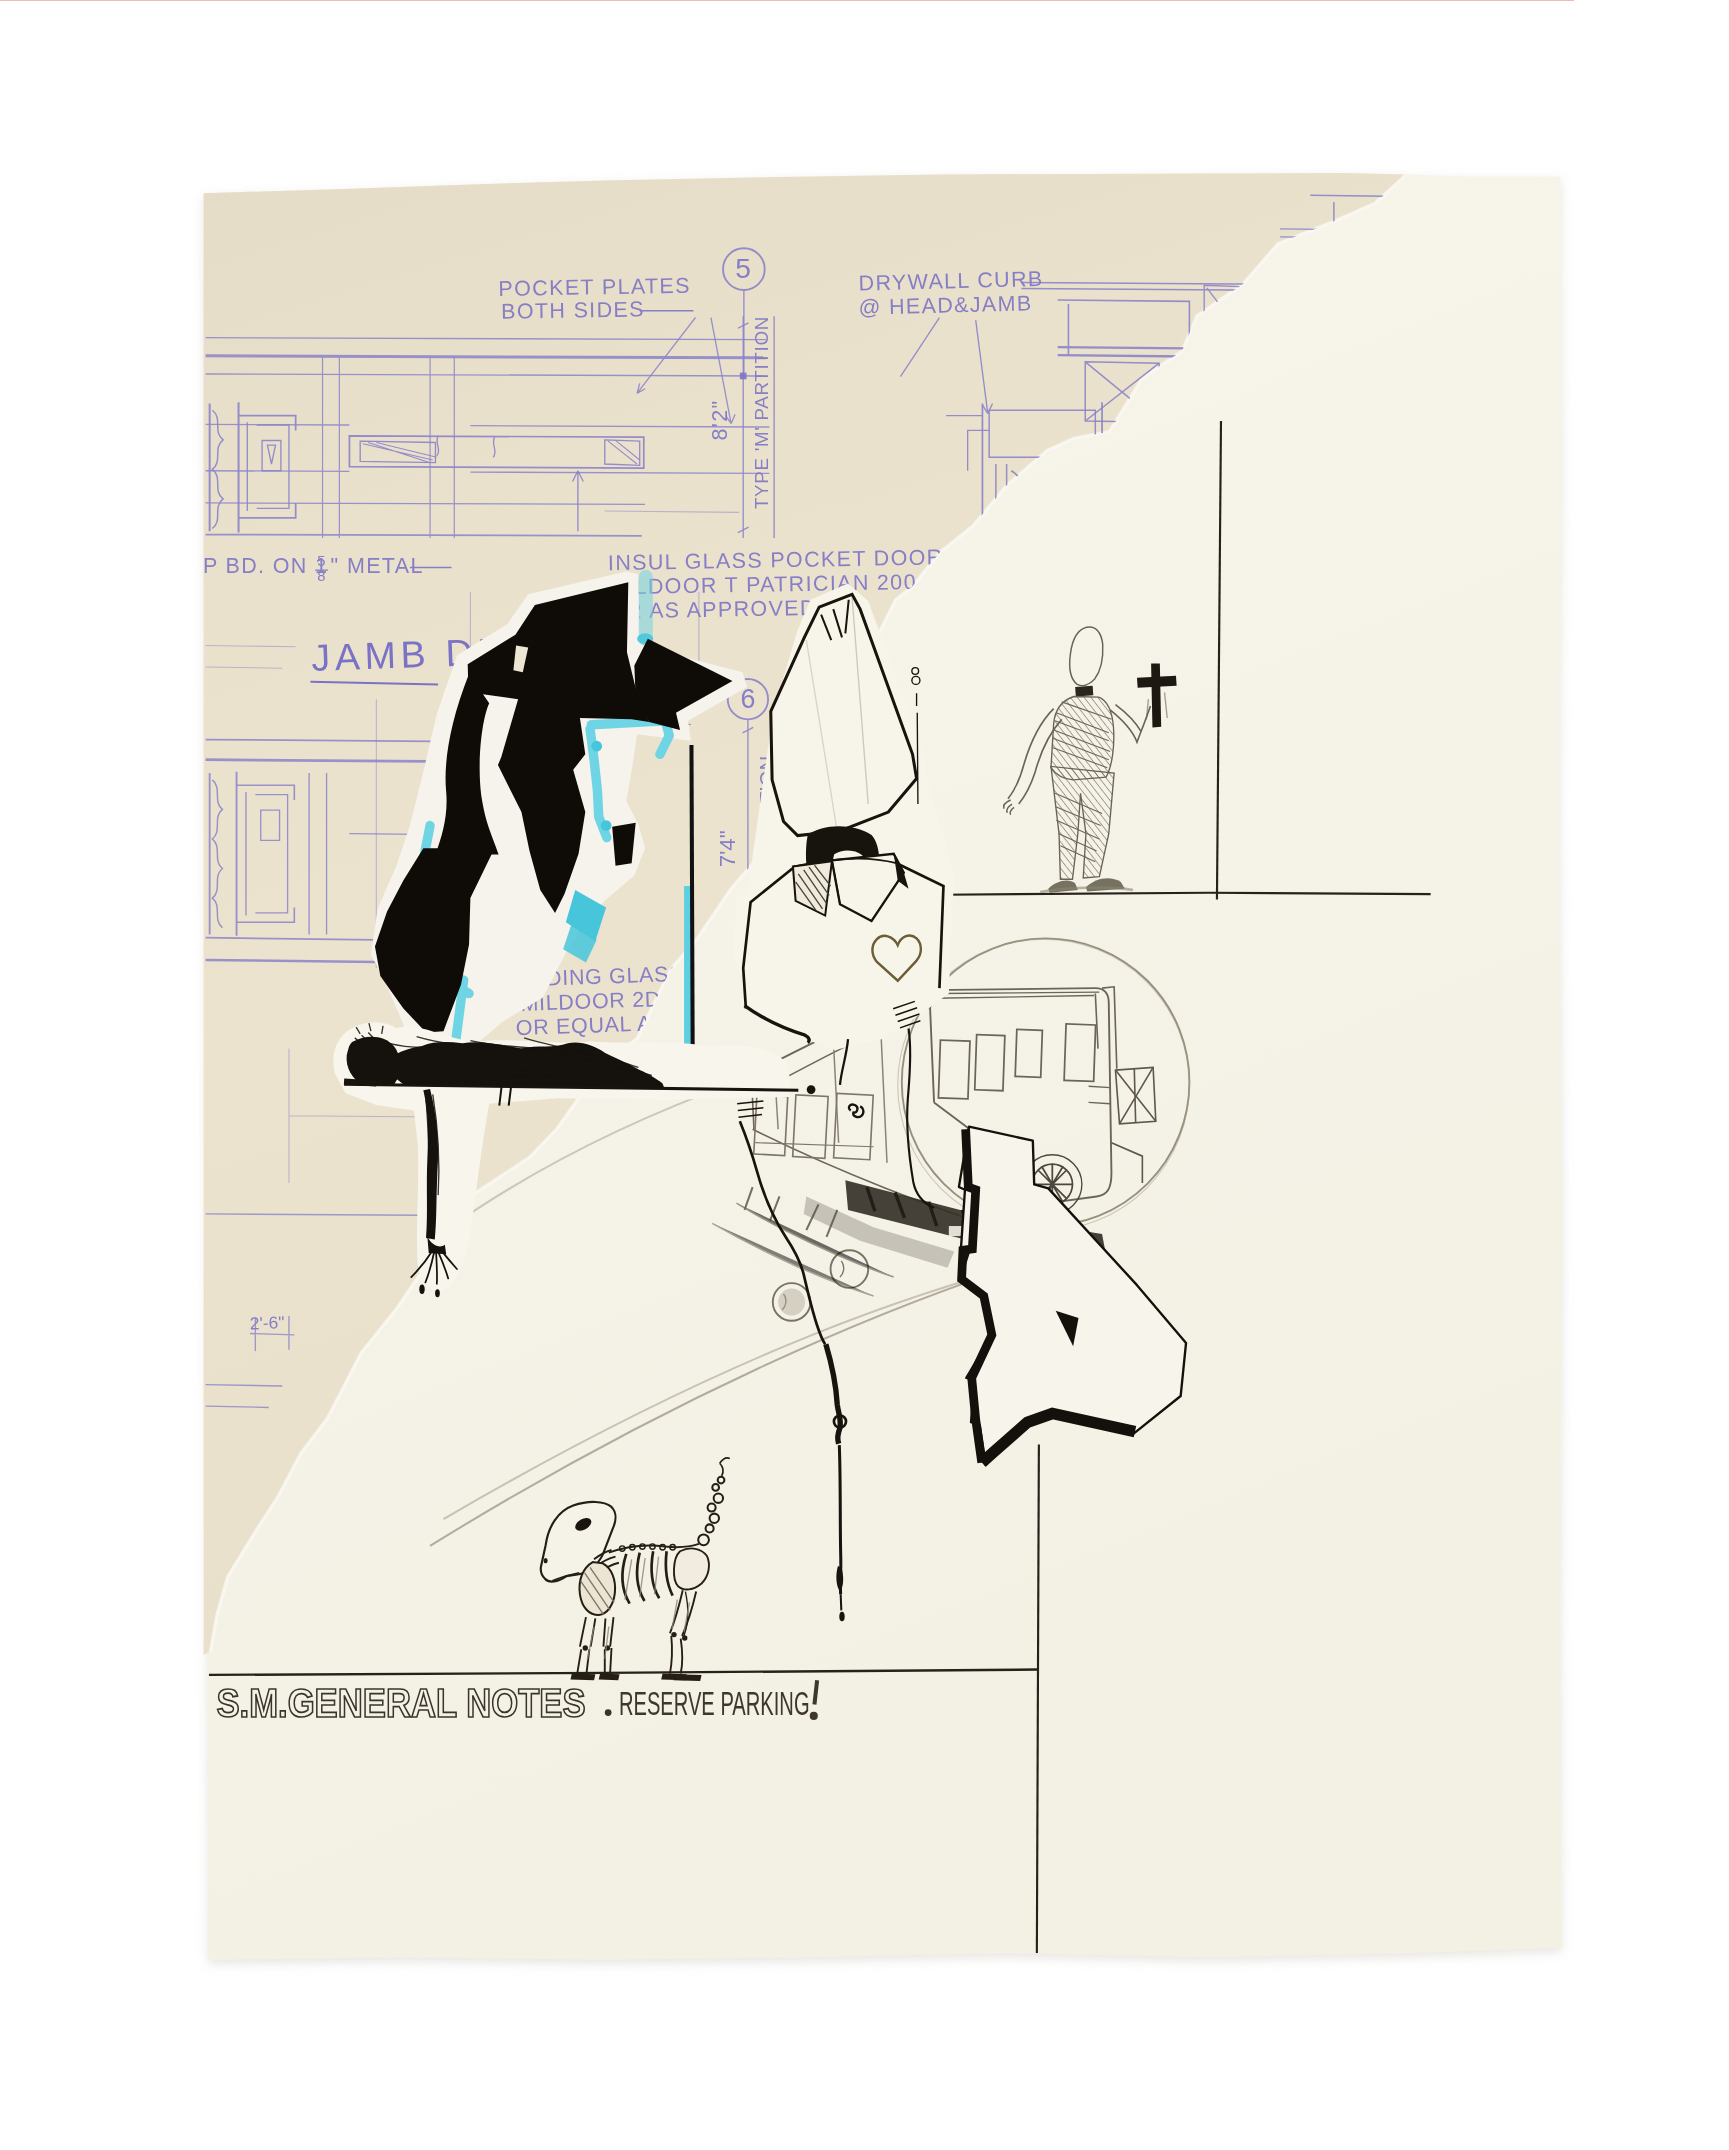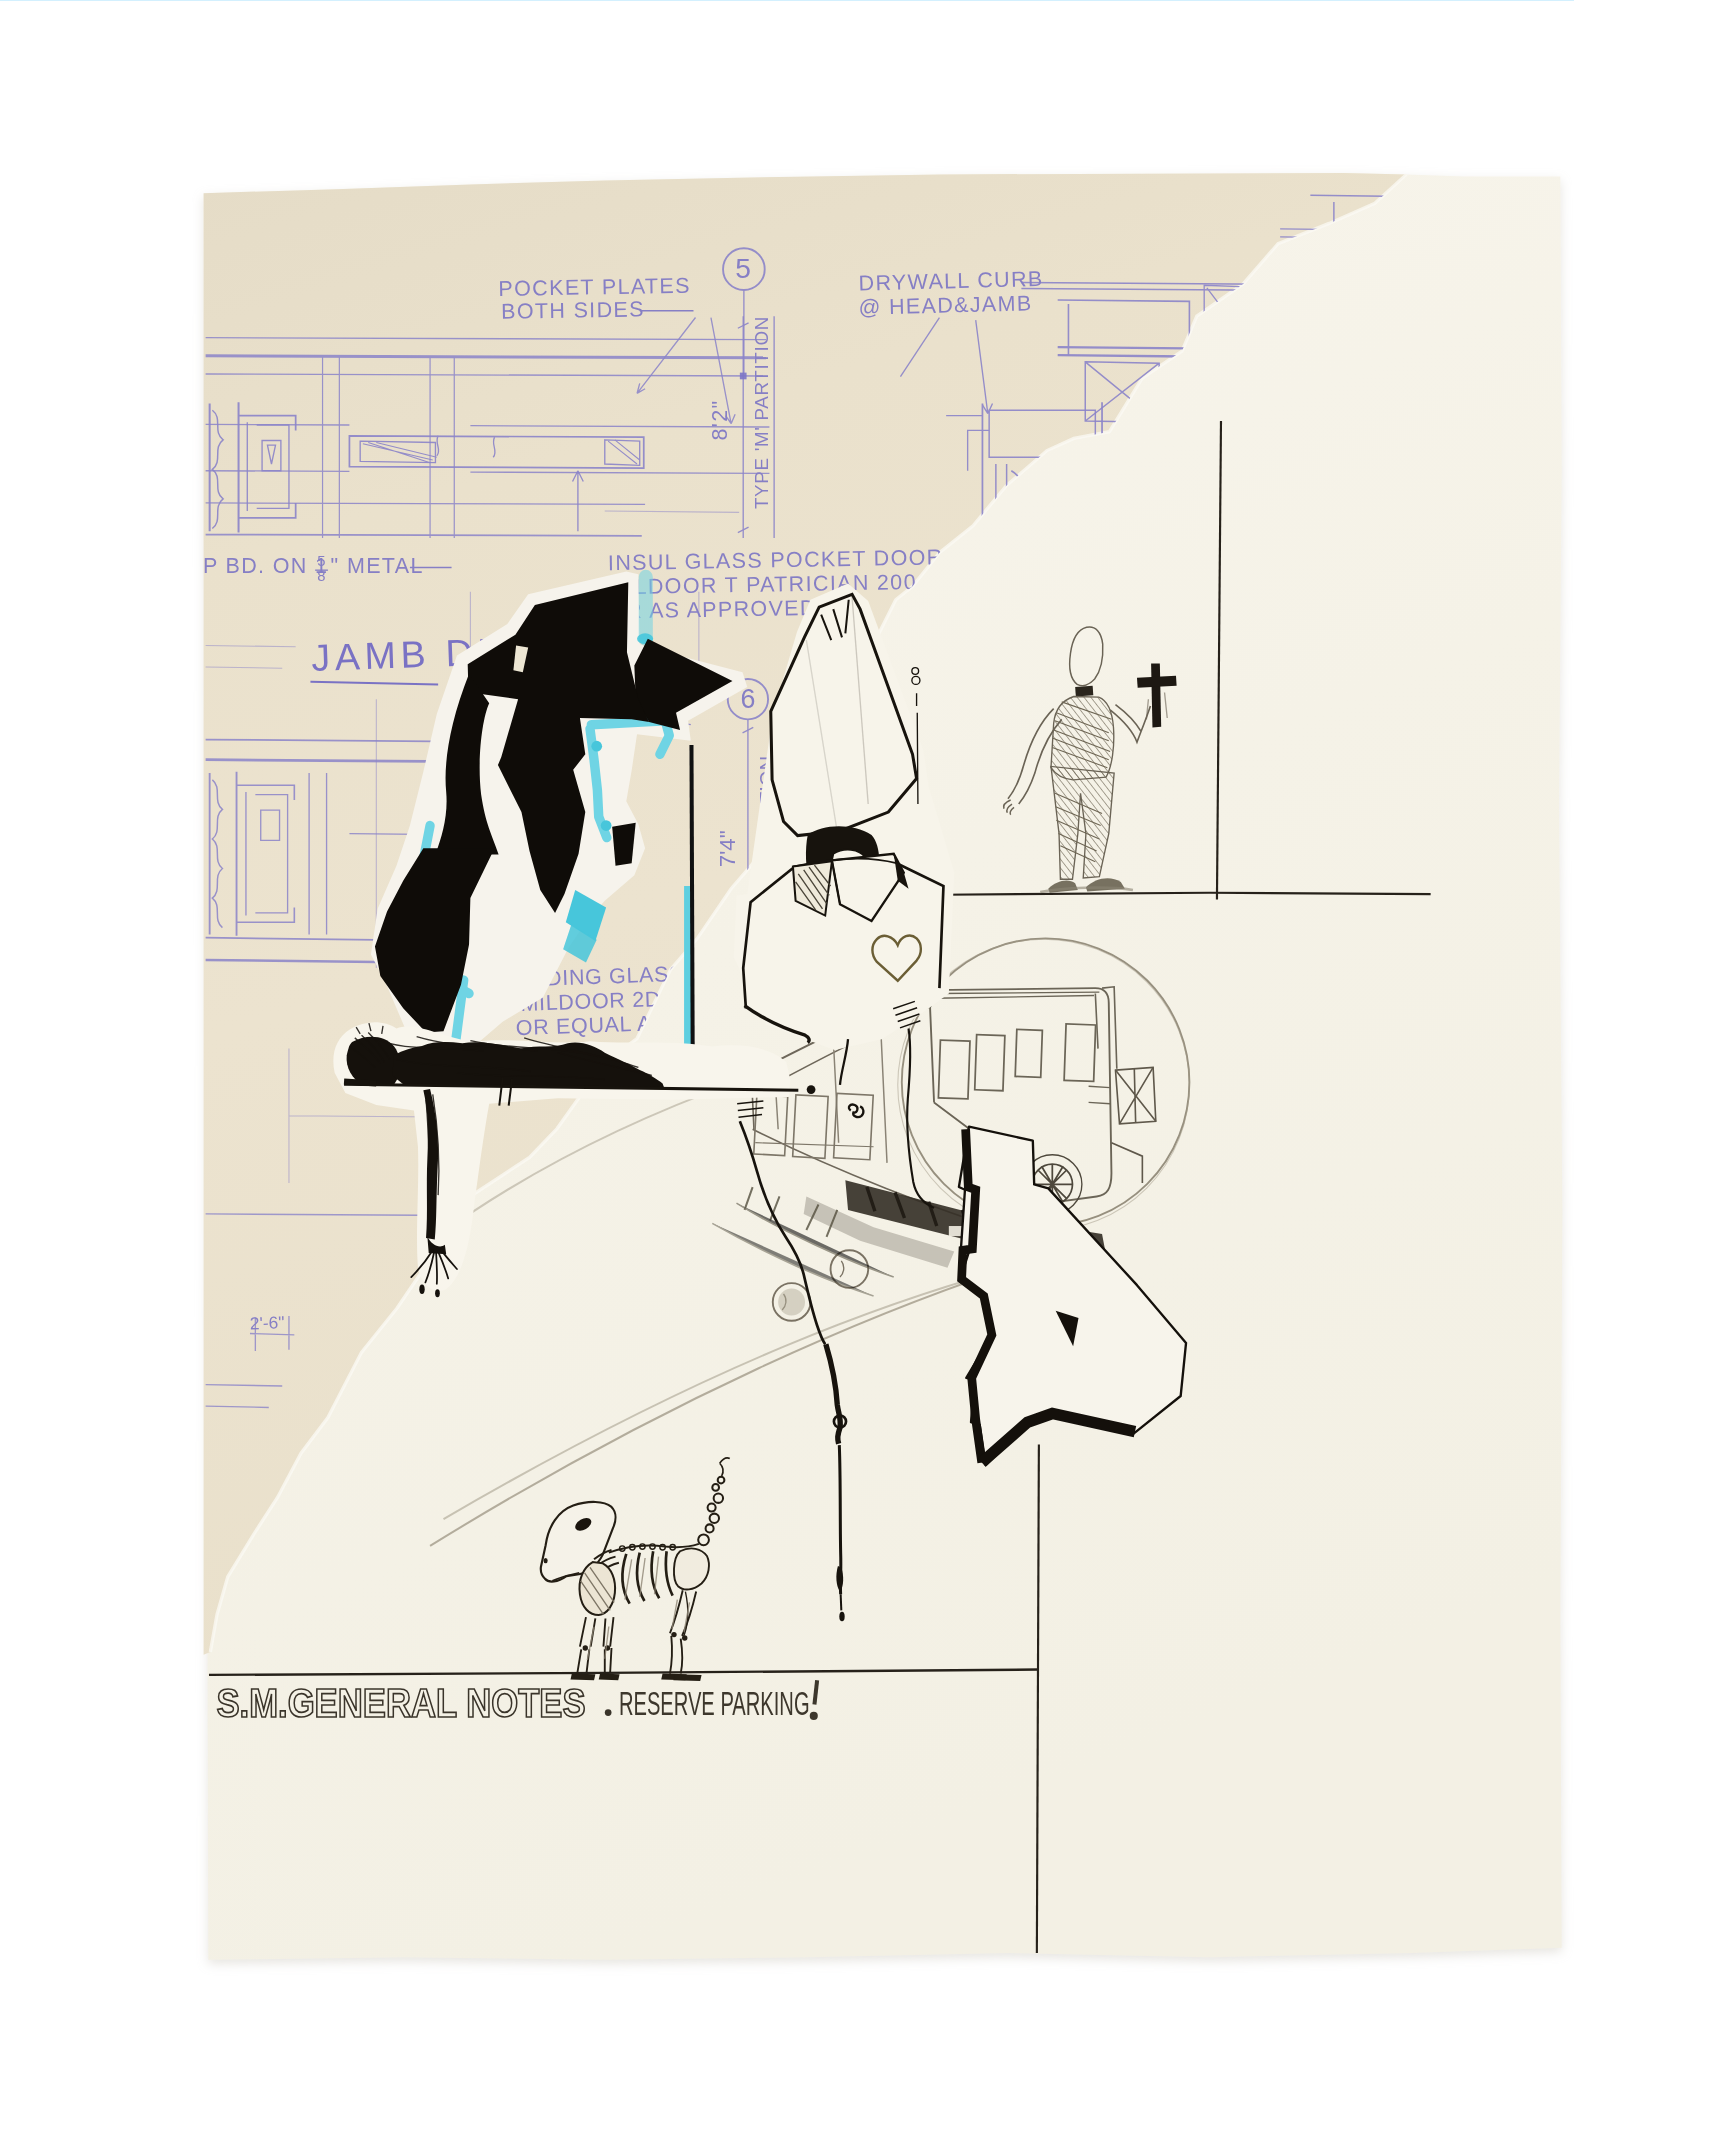--- a/index.html
+++ b/index.html
@@ -1,16 +1,16 @@
 <!DOCTYPE html>
 <html style="font-size:10.8px"><head>
 <meta charset="utf-8">
 <style>
   html,body{margin:0;padding:0;background:#ffffff;}
-  .stage{position:relative;width:1574px;height:2151px;background:#7dd3fc;overflow:hidden;text-align:center;}
+  .stage{position:relative;width:1574px;height:2151px;background:#c2410c;overflow:hidden;text-align:center;}
   svg{position:absolute;left:0;top:0;}
   text{font-family:"Liberation Sans", sans-serif;}
 </style>
 </head>
 <body>
 <div class="stage">
 <svg width="1729" height="2151" viewBox="0 0 2573 3200">
 <defs>
   <linearGradient id="tanGrad" x1="0" y1="0" x2="0.25" y2="1">
     <stop offset="0" stop-color="#e5dcc7"></stop>

